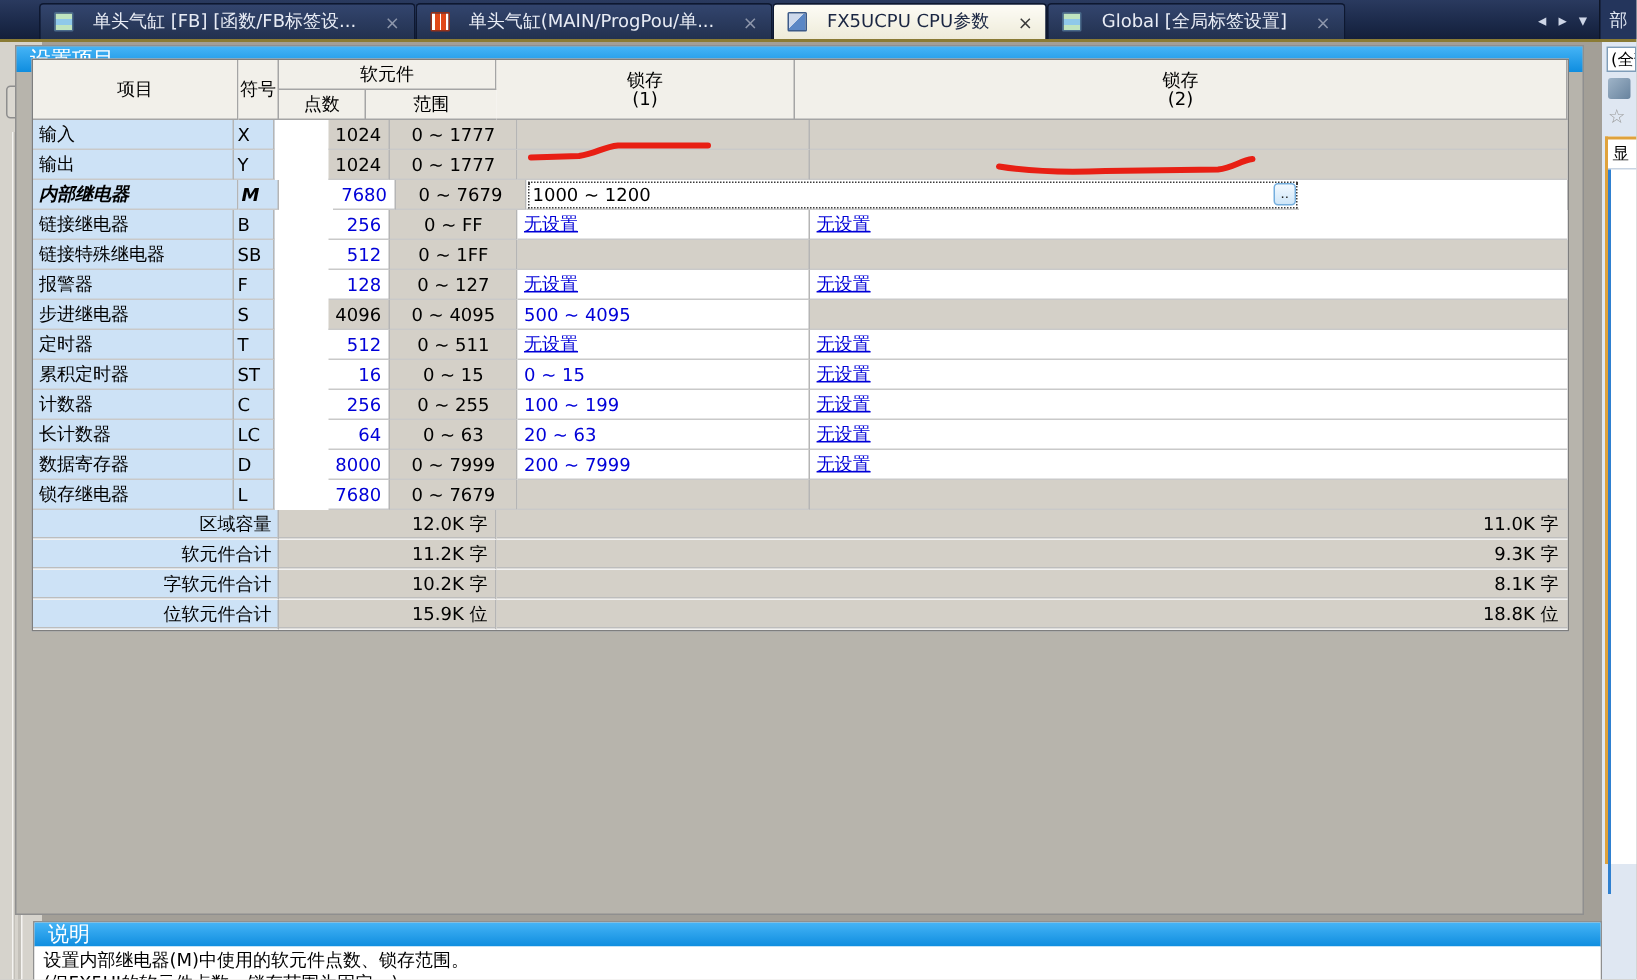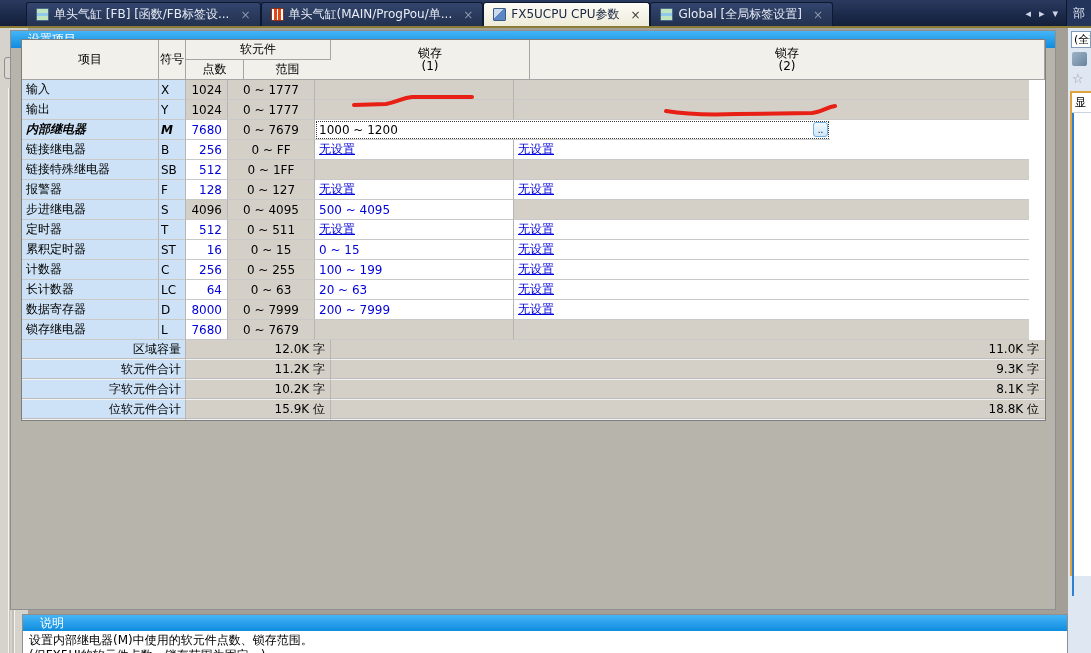--- a/index.html
+++ b/index.html
@@ -4,21 +4,21 @@
 <style>
   * { margin:0; padding:0; box-sizing:border-box; }
   html,body { width:1091px; height:653px; overflow:hidden; }
   body { font-family:"DejaVu Sans","Liberation Sans",sans-serif; font-size:12px; background:#a39f97; position:relative; }
 
   
   .tabbar { position:absolute; left:0; top:0; width:1091px; height:28px;
             background:linear-gradient(180deg,#2a3a5f 0%,#1b2949 60%,#141f3a 100%);
             display:flex; align-items:stretch; border-bottom:2px solid #8a7b35; }
   .tabstrip { display:flex; align-items:stretch; padding-left:26px; flex:1 1 auto; overflow:hidden; }
-  .tab { display:flex; align-items:center; gap:5px; padding:0 9px; margin-top:2px;
+  .tab { display:flex; align-items:center; gap:13px; padding:0 9px; margin-top:2px;
          background:linear-gradient(180deg,#33456e,#22314f); color:#e8ecf5;
          border:1px solid #0e1830; border-bottom:none; border-radius:3px 3px 0 0;
          white-space:nowrap; cursor:default; }
   .tab.active { background:linear-gradient(180deg,#fdfcf6,#eeebd9); color:#1a2642; }
   .tabclose { margin-left:6px; font-size:12px; color:#8d96ab; line-height:1; }
   .tab.active .tabclose { color:#3a3a3a; }
   .tabicon { width:13px; height:13px; flex:0 0 13px; border-radius:1px; }
   .i-fb, .i-global { background:linear-gradient(180deg,#bfe4bf 0 34%,#8fc9ea 34% 67%,#bfe4bf 67%); border:1px solid #4a6a8a; }
   .i-prog { background:linear-gradient(90deg,#fff 0 18%,#e04818 18% 46%,#fff 46% 56%,#e04818 56% 84%,#fff 84%); border:1px solid #93301a; }
   .i-cpu { background:linear-gradient(135deg,#cdd9ec 0 45%,#5b87c5 45%); border:1px solid #3c5a88; }
@@ -30,38 +30,38 @@
   .left-strip { position:absolute; left:0; top:28px; width:28px; height:625px; background:#d6d3cc; }
   .left-btn { position:absolute; left:4px; top:29px; width:22px; height:22px; background:#dbd8d1;
               border:1px solid #8e8e8e; border-radius:3px; display:flex; align-items:center; justify-content:center; }
   .vsplit { position:absolute; left:8px; top:60px; width:2px; height:565px; background:#c3c0b9;
             border-left:1px solid #f5f4f1; box-shadow:4px 0 0 #c3c0b9, 5px 0 0 #f5f4f1; }
 
   
   .win { position:absolute; border:1px solid #8f8f8f; }
   .win-settings { left:10px; top:30px; width:1046px; height:580px; background:#b7b4ac; }
   .titlebar { height:17px; background:linear-gradient(180deg,#45b4f6,#0f8ddf); color:#fff;
-              display:flex; align-items:center; padding-left:17px; font-size:12px; }
+              display:flex; align-items:center; padding-left:9px; font-size:14px; }
   .win-desc { left:22px; top:614px; width:1046px; height:55px; background:#fff; }
   .titlebar.desc { height:16px; }
   .desc-body { background:#fff; padding:2px 6px; color:#000; line-height:15px; font-size:12px; }
 
   
   .tbl { position:absolute; left:10px; top:8px; width:1025px; background:#fff; border:1px solid #7e7e7e; }
   .thead { display:grid; grid-template-columns:137px 27px 58px 87px 199px 515px; grid-template-rows:20px 20px; }
   .th { background:#f2f0ea; border-right:1px solid #a5a5a5; border-bottom:1px solid #a5a5a5;
         display:flex; align-items:center; justify-content:center; text-align:center; color:#000; line-height:13px; }
   .th:last-child { border-right:none; }
   .th.span2 { grid-row:1 / 3; flex-direction:column; }
   .trow { display:flex; height:20px; }
   .cell { border-right:1px solid #b5b5b5; border-bottom:1px solid #c9c9c9; height:20px;
           display:flex; align-items:center; overflow:hidden; white-space:nowrap; background:#fff; color:#000; }
   .c-item  { width:137px; background:#cde2f6; padding-left:4px; }
   .c-sym   { width:27px;  background:#cde2f6; padding-left:2px; }
-  .c-pts   { width:42px;  justify-content:flex-end; padding-right:5px; }
+  .c-pts   { width:42px;  justify-content:flex-end; padding-right:5px;margin-left:36px; }
   .c-rng   { width:87px;  justify-content:center; }
   .c-l1    { width:199px; padding-left:4px; }
   .c-l2    { width:515px; padding-left:4px; border-right:none; position:relative; }
   .gray  { background:#d4d0c8; }
   .edit  { color:#0000d8; }
   .vblue { color:#0000d8; }
   .link  { color:#0000d8; text-decoration:underline; }
   .emph  { font-weight:bold; font-style:italic; }
   .sel   { outline:1px dotted #3a3a3a; outline-offset:-2px; }
   .browse-btn { position:absolute; right:2px; top:2px; width:15px; height:15px;

